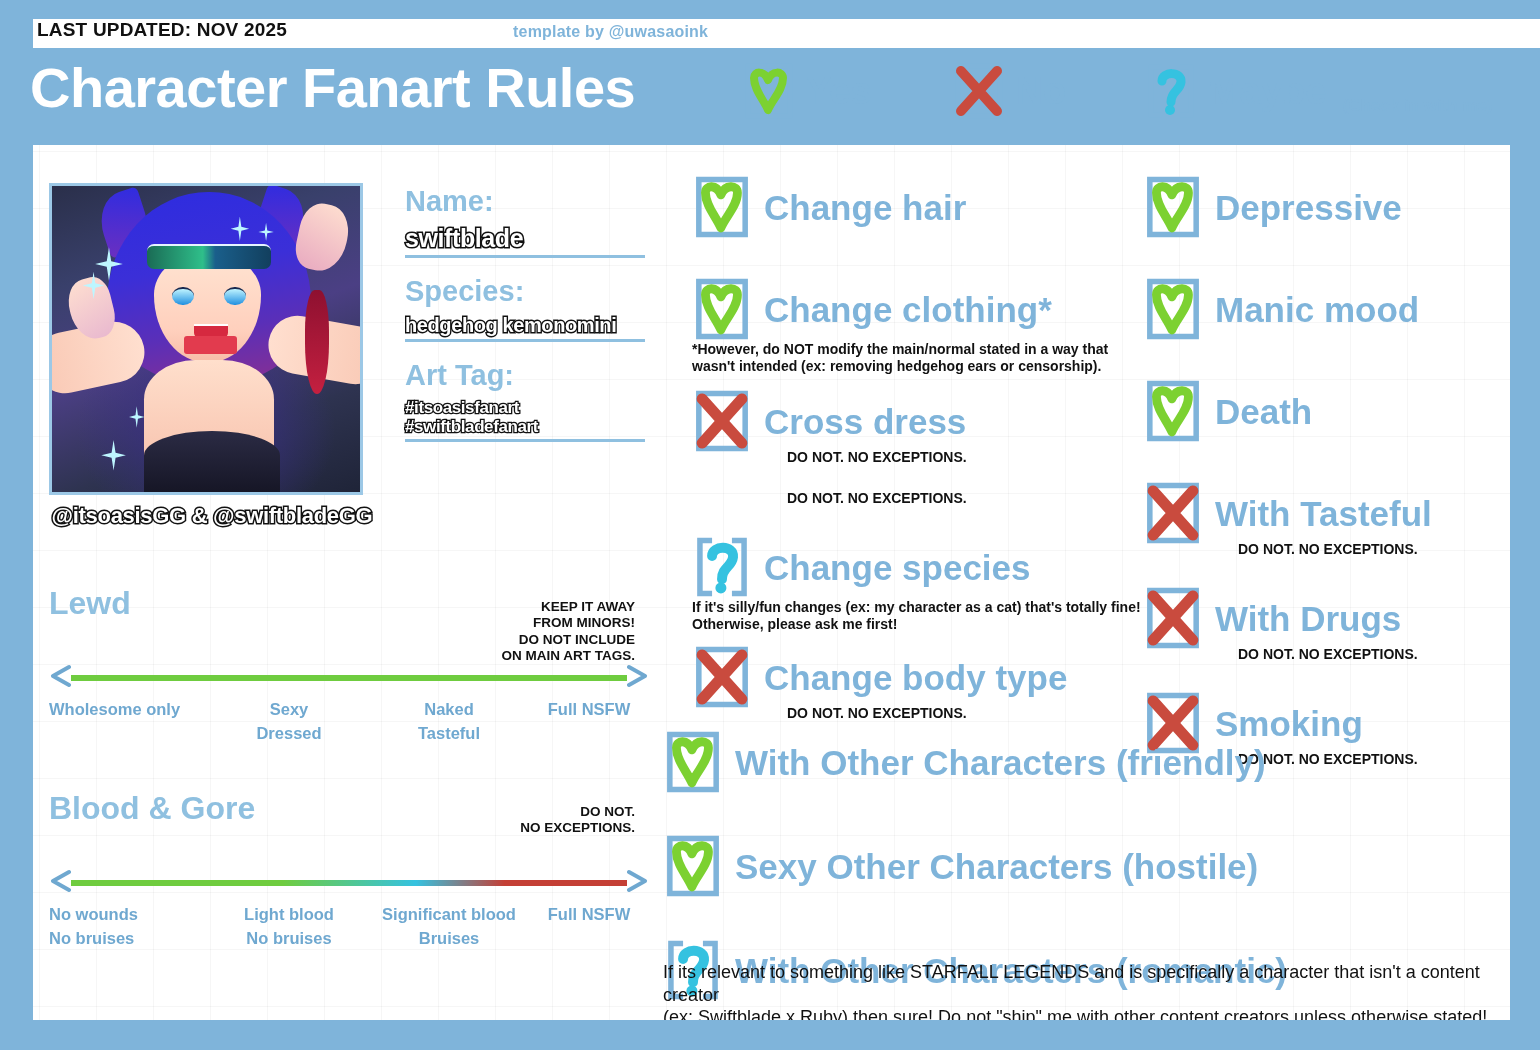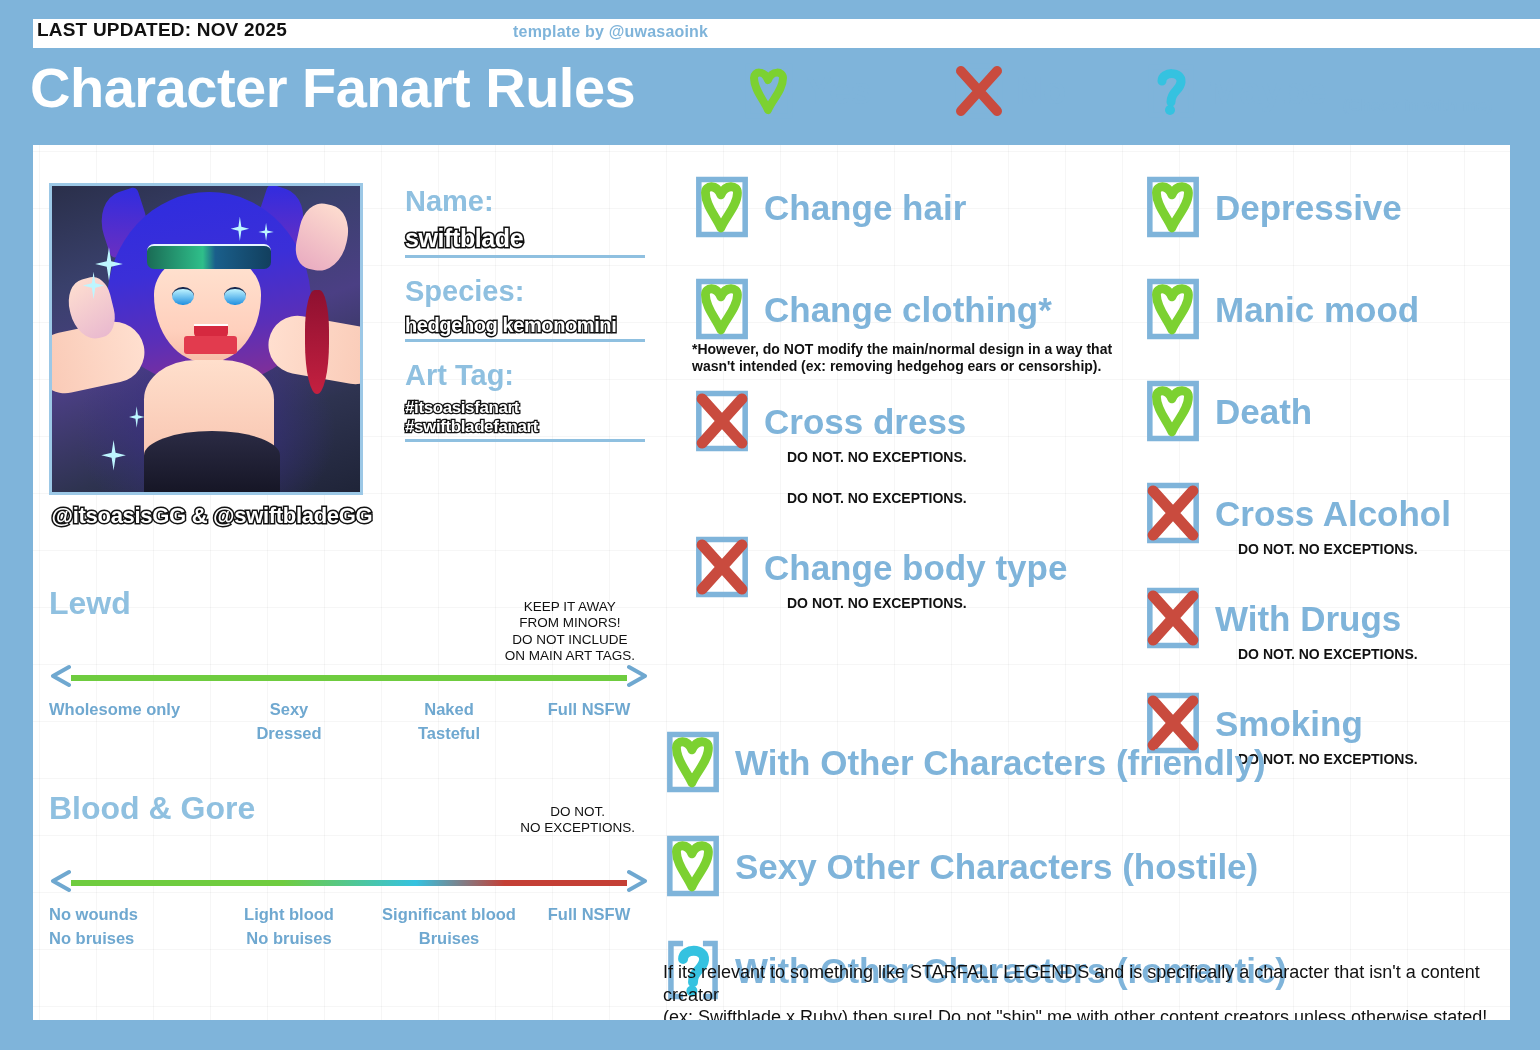--- a/index.html
+++ b/index.html
@@ -225,22 +225,22 @@
   .fgroup .field-value { margin-top: 6px; }
 
   
   .slider-block { position: absolute; width: 600px; }
   .slider-title {
     font-size: 32px; font-weight: 700; color: #8FC0E0;
     margin-bottom: 6px;
   }
   .slider-warn {
     position: absolute; right: 14px; top: 14px;
-    font-size: 13.5px; font-weight: 400; color: #111;
-    text-align: center; line-height: 1.22;
+    font-size: 13.5px; font-weight: 700; color: #111;
+    text-align: right; line-height: 1.22;
     white-space: pre-line;
   }
   .slider-bar-row {
     position: relative; height: 32px; margin-top: 40px;
     display: flex; align-items: center;
   }
   .arrow-head { flex: 0 0 auto; }
   .bar-line { flex: 1 1 auto; height: 6px; }
   .bar-green { background: #6FCC3F; }
   .bar-grad  { background: linear-gradient(to right,
@@ -445,165 +445,179 @@
       <div class="rule" style="margin-bottom:14px">
         <div class="rule-head">
           <span class="icon">
             <svg width="60" height="64" viewBox="0 0 54 58">
                 <path d="M6 4 H48 V54 H6 Z" fill="none" stroke="#7FB4DA" stroke-width="5"></path>
                 <path d="M12 16 C12 9, 22 8, 26 18 C30 8, 41 9, 41 16 C41 28, 30 38, 26 48 C22 38, 12 28, 12 16 Z" fill="none" stroke="#7CD131" stroke-width="8" stroke-linejoin="round"></path>
               </svg>
           </span>
           <span class="rule-label">Change clothing*</span>
         </div>
-        <div class="rule-note full">*However, do NOT modify the main/normal design in a way that
+        <div class="rule-note full">*However, do NOT modify the main/normal stated in a way that
 wasn't intended (ex: removing hedgehog ears or censorship).</div>
       </div>
 
       <div class="rule" style="margin-bottom:28px">
         <div class="rule-head">
           <span class="icon">
             <svg width="60" height="64" viewBox="0 0 54 58">
                 <path d="M6 4 H48 V54 H6 Z" fill="none" stroke="#7FB4DA" stroke-width="5"></path>
                 <path d="M9 9 L45 49 M45 9 L9 49" stroke="#C94B3E" stroke-width="10" stroke-linecap="round"></path>
               </svg>
           </span>
           <span class="rule-label">Cross dress</span>
         </div>
         <div class="rule-note indent">DO NOT. NO EXCEPTIONS.</div>
       </div>
 
       <div class="rule" style="margin-bottom:28px">
         <div class="rule-note indent">DO NOT. NO EXCEPTIONS.</div>
       </div>
 
-
-      <div class="rule">
-        <div class="rule-head">
-          <span class="icon">
-            <svg width="60" height="64" viewBox="0 0 54 58">
-                <path d="M6 4 H48 V54 H6 Z" fill="none" stroke="#7FB4DA" stroke-width="5"></path>
-                <path d="M9 9 L45 49 M45 9 L9 49" stroke="#C94B3E" stroke-width="10" stroke-linecap="round"></path>
-              </svg>
-          </span>
-          <span class="rule-label">Change body type</span>
-        </div>
-        <div class="rule-note indent">DO NOT. NO EXCEPTIONS.</div>
-      </div>
-    </div>
-
-    <div class="rules-right">
-      <div class="rule" style="margin-bottom:38px">
-        <div class="rule-head">
-          <span class="icon">
-            <svg width="60" height="64" viewBox="0 0 54 58">
-                <path d="M6 4 H48 V54 H6 Z" fill="none" stroke="#7FB4DA" stroke-width="5"></path>
-                <path d="M12 16 C12 9, 22 8, 26 18 C30 8, 41 9, 41 16 C41 28, 30 38, 26 48 C22 38, 12 28, 12 16 Z" fill="none" stroke="#7CD131" stroke-width="8" stroke-linejoin="round"></path>
-              </svg>
-          </span>
-          <span class="rule-label">Depressive</span>
-        </div>
-      </div>
-
-      <div class="rule" style="margin-bottom:38px">
-        <div class="rule-head">
-          <span class="icon">
-            <svg width="60" height="64" viewBox="0 0 54 58">
-                <path d="M6 4 H48 V54 H6 Z" fill="none" stroke="#7FB4DA" stroke-width="5"></path>
-                <path d="M12 16 C12 9, 22 8, 26 18 C30 8, 41 9, 41 16 C41 28, 30 38, 26 48 C22 38, 12 28, 12 16 Z" fill="none" stroke="#7CD131" stroke-width="8" stroke-linejoin="round"></path>
-              </svg>
-          </span>
-          <span class="rule-label">Manic mood</span>
-        </div>
-      </div>
-
-      <div class="rule" style="margin-bottom:38px">
-        <div class="rule-head">
-          <span class="icon">
-            <svg width="60" height="64" viewBox="0 0 54 58">
-                <path d="M6 4 H48 V54 H6 Z" fill="none" stroke="#7FB4DA" stroke-width="5"></path>
-                <path d="M12 16 C12 9, 22 8, 26 18 C30 8, 41 9, 41 16 C41 28, 30 38, 26 48 C22 38, 12 28, 12 16 Z" fill="none" stroke="#7CD131" stroke-width="8" stroke-linejoin="round"></path>
-              </svg>
-          </span>
-          <span class="rule-label">Death</span>
-        </div>
-      </div>
-
-      <div class="rule" style="margin-bottom:28px">
-        <div class="rule-head">
-          <span class="icon">
-            <svg width="60" height="64" viewBox="0 0 54 58">
-                <path d="M6 4 H48 V54 H6 Z" fill="none" stroke="#7FB4DA" stroke-width="5"></path>
-                <path d="M9 9 L45 49 M45 9 L9 49" stroke="#C94B3E" stroke-width="10" stroke-linecap="round"></path>
-              </svg>
-          </span>
-          <span class="rule-label">Cross Alcohol</span>
-        </div>
-        <div class="rule-note indent">DO NOT. NO EXCEPTIONS.</div>
-      </div>
-
-      <div class="rule" style="margin-bottom:28px">
-        <div class="rule-head">
-          <span class="icon">
-            <svg width="60" height="64" viewBox="0 0 54 58">
-                <path d="M6 4 H48 V54 H6 Z" fill="none" stroke="#7FB4DA" stroke-width="5"></path>
-                <path d="M9 9 L45 49 M45 9 L9 49" stroke="#C94B3E" stroke-width="10" stroke-linecap="round"></path>
-              </svg>
-          </span>
-          <span class="rule-label">With Drugs</span>
-        </div>
-        <div class="rule-note indent">DO NOT. NO EXCEPTIONS.</div>
-      </div>
-
-      <div class="rule">
-        <div class="rule-head">
-          <span class="icon">
-            <svg width="60" height="64" viewBox="0 0 54 58">
-                <path d="M6 4 H48 V54 H6 Z" fill="none" stroke="#7FB4DA" stroke-width="5"></path>
-                <path d="M9 9 L45 49 M45 9 L9 49" stroke="#C94B3E" stroke-width="10" stroke-linecap="round"></path>
-              </svg>
-          </span>
-          <span class="rule-label">Smoking</span>
-        </div>
-        <div class="rule-note indent">DO NOT. NO EXCEPTIONS.</div>
-      </div>
-    </div>
-
-    <div class="rules-wide">
-      <div class="rule" style="margin-bottom:40px">
-        <div class="rule-head">
-          <span class="icon">
-            <svg width="60" height="64" viewBox="0 0 54 58">
-                <path d="M6 4 H48 V54 H6 Z" fill="none" stroke="#7FB4DA" stroke-width="5"></path>
-                <path d="M12 16 C12 9, 22 8, 26 18 C30 8, 41 9, 41 16 C41 28, 30 38, 26 48 C22 38, 12 28, 12 16 Z" fill="none" stroke="#7CD131" stroke-width="8" stroke-linejoin="round"></path>
-              </svg>
-          </span>
-          <span class="rule-label wide">With Other Characters (friendly)</span>
-        </div>
-      </div>
-      <div class="rule" style="margin-bottom:40px">
-        <div class="rule-head">
-          <span class="icon">
-            <svg width="60" height="64" viewBox="0 0 54 58">
-                <path d="M6 4 H48 V54 H6 Z" fill="none" stroke="#7FB4DA" stroke-width="5"></path>
-                <path d="M12 16 C12 9, 22 8, 26 18 C30 8, 41 9, 41 16 C41 28, 30 38, 26 48 C22 38, 12 28, 12 16 Z" fill="none" stroke="#7CD131" stroke-width="8" stroke-linejoin="round"></path>
-              </svg>
-          </span>
-          <span class="rule-label wide">Sexy Other Characters (hostile)</span>
-        </div>
-      </div>
-      <div class="rule">
+      <div class="rule" style="margin-bottom:12px">
         <div class="rule-head">
           <span class="icon">
             <svg width="60" height="64" viewBox="0 0 54 58">
                 <path d="M18 5 H7 V53 H18 M36 5 H47 V53 H36" fill="none" stroke="#7FB4DA" stroke-width="5"></path>
                 <path d="M18 19 C18 9, 38 9, 37 20 C36 29, 27 29, 27 40" fill="none" stroke="#35C2E0" stroke-width="9" stroke-linecap="round"></path>
                 <circle cx="26" cy="48" r="5" fill="#35C2E0"></circle>
               </svg>
           </span>
+          <span class="rule-label">Change species</span>
+        </div>
+        <div class="rule-note full">If it's silly/fun changes (ex: my character as a cat) that's totally fine!
+Otherwise, please ask me first!</div>
+      </div>
+
+      <div class="rule">
+        <div class="rule-head">
+          <span class="icon">
+            <svg width="60" height="64" viewBox="0 0 54 58">
+                <path d="M6 4 H48 V54 H6 Z" fill="none" stroke="#7FB4DA" stroke-width="5"></path>
+                <path d="M9 9 L45 49 M45 9 L9 49" stroke="#C94B3E" stroke-width="10" stroke-linecap="round"></path>
+              </svg>
+          </span>
+          <span class="rule-label">Change body type</span>
+        </div>
+        <div class="rule-note indent">DO NOT. NO EXCEPTIONS.</div>
+      </div>
+    </div>
+
+    <div class="rules-right">
+      <div class="rule" style="margin-bottom:38px">
+        <div class="rule-head">
+          <span class="icon">
+            <svg width="60" height="64" viewBox="0 0 54 58">
+                <path d="M6 4 H48 V54 H6 Z" fill="none" stroke="#7FB4DA" stroke-width="5"></path>
+                <path d="M12 16 C12 9, 22 8, 26 18 C30 8, 41 9, 41 16 C41 28, 30 38, 26 48 C22 38, 12 28, 12 16 Z" fill="none" stroke="#7CD131" stroke-width="8" stroke-linejoin="round"></path>
+              </svg>
+          </span>
+          <span class="rule-label">Depressive</span>
+        </div>
+      </div>
+
+      <div class="rule" style="margin-bottom:38px">
+        <div class="rule-head">
+          <span class="icon">
+            <svg width="60" height="64" viewBox="0 0 54 58">
+                <path d="M6 4 H48 V54 H6 Z" fill="none" stroke="#7FB4DA" stroke-width="5"></path>
+                <path d="M12 16 C12 9, 22 8, 26 18 C30 8, 41 9, 41 16 C41 28, 30 38, 26 48 C22 38, 12 28, 12 16 Z" fill="none" stroke="#7CD131" stroke-width="8" stroke-linejoin="round"></path>
+              </svg>
+          </span>
+          <span class="rule-label">Manic mood</span>
+        </div>
+      </div>
+
+      <div class="rule" style="margin-bottom:38px">
+        <div class="rule-head">
+          <span class="icon">
+            <svg width="60" height="64" viewBox="0 0 54 58">
+                <path d="M6 4 H48 V54 H6 Z" fill="none" stroke="#7FB4DA" stroke-width="5"></path>
+                <path d="M12 16 C12 9, 22 8, 26 18 C30 8, 41 9, 41 16 C41 28, 30 38, 26 48 C22 38, 12 28, 12 16 Z" fill="none" stroke="#7CD131" stroke-width="8" stroke-linejoin="round"></path>
+              </svg>
+          </span>
+          <span class="rule-label">Death</span>
+        </div>
+      </div>
+
+      <div class="rule" style="margin-bottom:28px">
+        <div class="rule-head">
+          <span class="icon">
+            <svg width="60" height="64" viewBox="0 0 54 58">
+                <path d="M6 4 H48 V54 H6 Z" fill="none" stroke="#7FB4DA" stroke-width="5"></path>
+                <path d="M9 9 L45 49 M45 9 L9 49" stroke="#C94B3E" stroke-width="10" stroke-linecap="round"></path>
+              </svg>
+          </span>
+          <span class="rule-label">With Tasteful</span>
+        </div>
+        <div class="rule-note indent">DO NOT. NO EXCEPTIONS.</div>
+      </div>
+
+      <div class="rule" style="margin-bottom:28px">
+        <div class="rule-head">
+          <span class="icon">
+            <svg width="60" height="64" viewBox="0 0 54 58">
+                <path d="M6 4 H48 V54 H6 Z" fill="none" stroke="#7FB4DA" stroke-width="5"></path>
+                <path d="M9 9 L45 49 M45 9 L9 49" stroke="#C94B3E" stroke-width="10" stroke-linecap="round"></path>
+              </svg>
+          </span>
+          <span class="rule-label">With Drugs</span>
+        </div>
+        <div class="rule-note indent">DO NOT. NO EXCEPTIONS.</div>
+      </div>
+
+      <div class="rule">
+        <div class="rule-head">
+          <span class="icon">
+            <svg width="60" height="64" viewBox="0 0 54 58">
+                <path d="M6 4 H48 V54 H6 Z" fill="none" stroke="#7FB4DA" stroke-width="5"></path>
+                <path d="M9 9 L45 49 M45 9 L9 49" stroke="#C94B3E" stroke-width="10" stroke-linecap="round"></path>
+              </svg>
+          </span>
+          <span class="rule-label">Smoking</span>
+        </div>
+        <div class="rule-note indent">DO NOT. NO EXCEPTIONS.</div>
+      </div>
+    </div>
+
+    <div class="rules-wide">
+      <div class="rule" style="margin-bottom:40px">
+        <div class="rule-head">
+          <span class="icon">
+            <svg width="60" height="64" viewBox="0 0 54 58">
+                <path d="M6 4 H48 V54 H6 Z" fill="none" stroke="#7FB4DA" stroke-width="5"></path>
+                <path d="M12 16 C12 9, 22 8, 26 18 C30 8, 41 9, 41 16 C41 28, 30 38, 26 48 C22 38, 12 28, 12 16 Z" fill="none" stroke="#7CD131" stroke-width="8" stroke-linejoin="round"></path>
+              </svg>
+          </span>
+          <span class="rule-label wide">With Other Characters (friendly)</span>
+        </div>
+      </div>
+      <div class="rule" style="margin-bottom:40px">
+        <div class="rule-head">
+          <span class="icon">
+            <svg width="60" height="64" viewBox="0 0 54 58">
+                <path d="M6 4 H48 V54 H6 Z" fill="none" stroke="#7FB4DA" stroke-width="5"></path>
+                <path d="M12 16 C12 9, 22 8, 26 18 C30 8, 41 9, 41 16 C41 28, 30 38, 26 48 C22 38, 12 28, 12 16 Z" fill="none" stroke="#7CD131" stroke-width="8" stroke-linejoin="round"></path>
+              </svg>
+          </span>
+          <span class="rule-label wide">Sexy Other Characters (hostile)</span>
+        </div>
+      </div>
+      <div class="rule">
+        <div class="rule-head">
+          <span class="icon">
+            <svg width="60" height="64" viewBox="0 0 54 58">
+                <path d="M18 5 H7 V53 H18 M36 5 H47 V53 H36" fill="none" stroke="#7FB4DA" stroke-width="5"></path>
+                <path d="M18 19 C18 9, 38 9, 37 20 C36 29, 27 29, 27 40" fill="none" stroke="#35C2E0" stroke-width="9" stroke-linecap="round"></path>
+                <circle cx="26" cy="48" r="5" fill="#35C2E0"></circle>
+              </svg>
+          </span>
           <span class="rule-label wide">With Other Characters (romantic)</span>
         </div>
       </div>
     </div>
 
     <div class="footer-note">If its relevant to something like STARFALL LEGENDS and is specifically a character that isn't a content creator
 (ex: Swiftblade x Ruby) then sure! Do not "ship" me with other content creators unless otherwise stated!</div>
 
   </div>
 </div>

